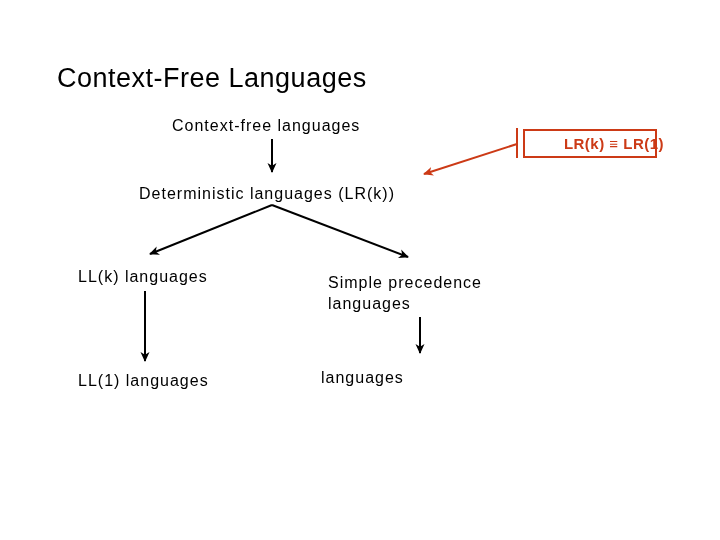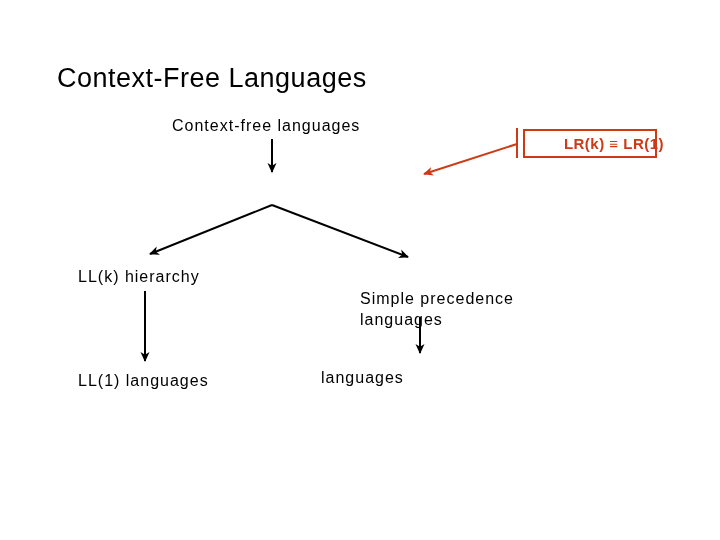--- a/index.html
+++ b/index.html
@@ -24,21 +24,21 @@
   }
   .node{
     position:absolute;
     font-size:16px;letter-spacing:1px;line-height:21px;
     color:var(--text);white-space:nowrap;
   }
   .node-cfl{left:172px;top:115px;}
   .node-det{left:139px;top:183px;}
   .node-llk{left:78px;top:266px;}
   .node-ll1{left:78px;top:370px;}
-  .node-simple{left:328px;top:288px;margin-left:32px;}
+  .node-simple{left:328px;top:272px;}
   .node-operator{left:321px;top:367px;}
   .callout-box{
     position:absolute;left:523px;top:129px;
     width:134px;height:29px;
     border:2px solid var(--accent-red);
     box-sizing:border-box;
     display:flex;align-items:center;justify-content:center;
     color:var(--accent-red);
     font-size:15px;font-weight:bold;letter-spacing:0.5px;
     white-space:nowrap;
@@ -82,26 +82,27 @@
     <line class="ln-black" x1="272" y1="205" x2="150" y2="254" marker-end="url(#mb)"></line>
     <line class="ln-black" x1="272" y1="205" x2="408" y2="257" marker-end="url(#mb)"></line>
     <line class="ln-black" x1="145" y1="291" x2="145" y2="361" marker-end="url(#mb)"></line>
     <line class="ln-black" x1="420" y1="317" x2="420" y2="353" marker-end="url(#mb)"></line>
     <line class="ln-red" x1="517" y1="144" x2="424" y2="174" marker-end="url(#mr)"></line>
     <line class="ln-red" x1="517" y1="128" x2="517" y2="158"></line>
   </svg>
 
   <div class="node node-cfl">Context-free languages</div>
 
+  <div class="node node-det">Deterministic languages (LR(k))</div>
 
   <div class="callout-box">
     <span>LR(k) ≡ LR(1)</span>
   </div>
 
-  <div class="node node-llk">LL(k) hierarchy</div>
+  <div class="node node-llk">LL(k) languages</div>
 
   <div class="node node-simple">
     <div>Simple precedence</div>
     <div>languages</div>
   </div>
 
   <div class="node node-ll1">LL(1) languages</div>
 
   <div class="node node-operator">
     <div>languages</div>

